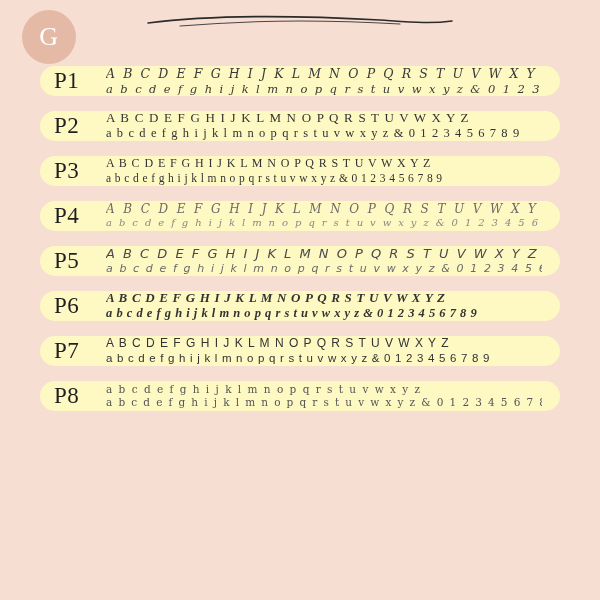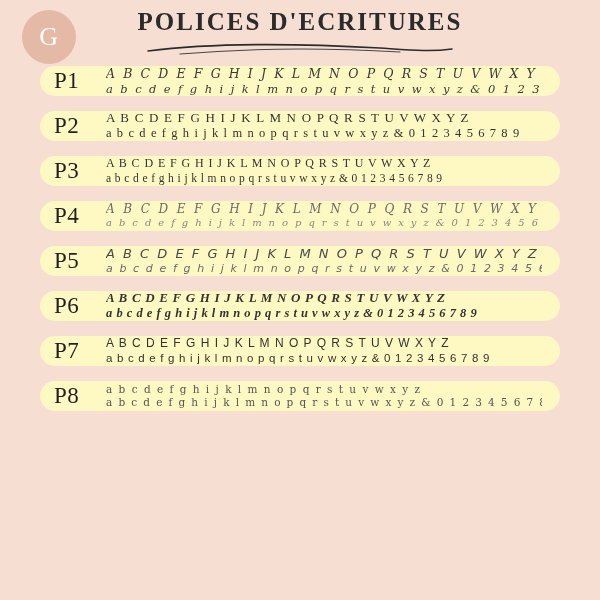--- a/index.html
+++ b/index.html
@@ -127,21 +127,20 @@
   .st-p8 .line-2 { font-size: 10.5px; letter-spacing: 1.4px; color: #555555; }
 </style>
 </head>
 <body>
 
 <div class="logo-badge">
   <span class="logo-letter">G</span>
 </div>
 
 <div class="title-wrap">
-  <div class="title">POLICES D'ECRITURES</div>
   <div class="title-underline">
     <svg width="320" height="16" viewBox="0 0 320 16">
       <path d="M8 11 C 70 3, 150 3, 240 8 C 270 10, 290 12, 312 9" stroke="#2b2b2b" stroke-width="1.6" fill="none" stroke-linecap="round"></path>
       <path d="M40 14 C 110 8, 190 8, 260 12" stroke="#2b2b2b" stroke-width="1.1" fill="none" stroke-linecap="round" opacity="0.85"></path>
     </svg>
   </div>
 </div>
 
 <div class="rows">
 

